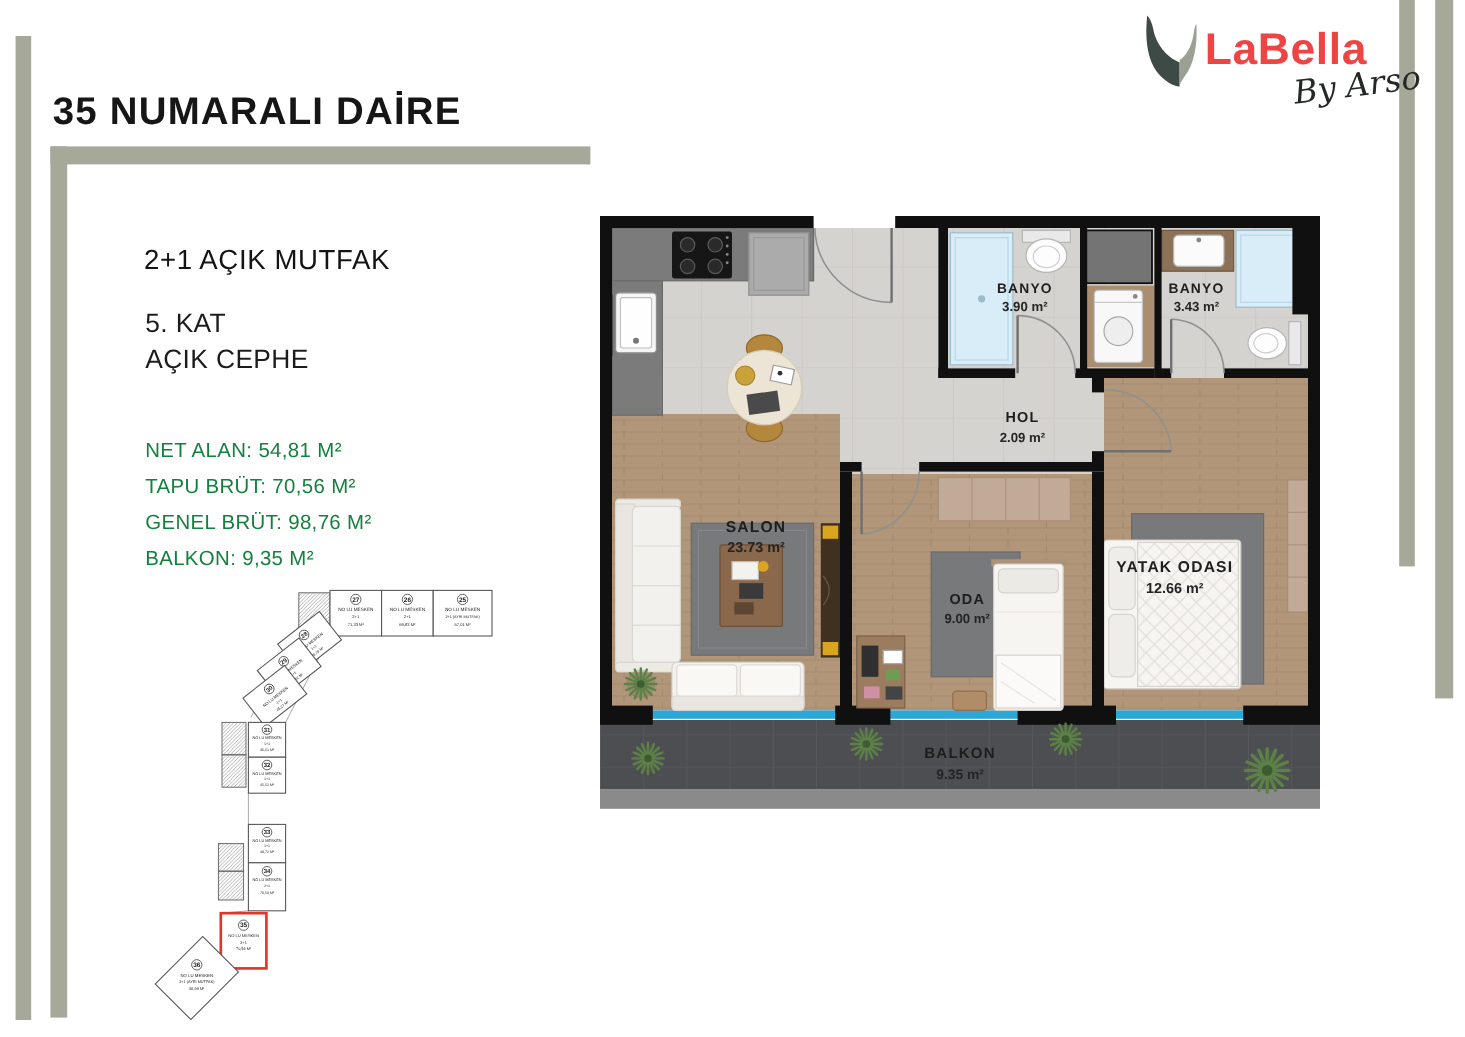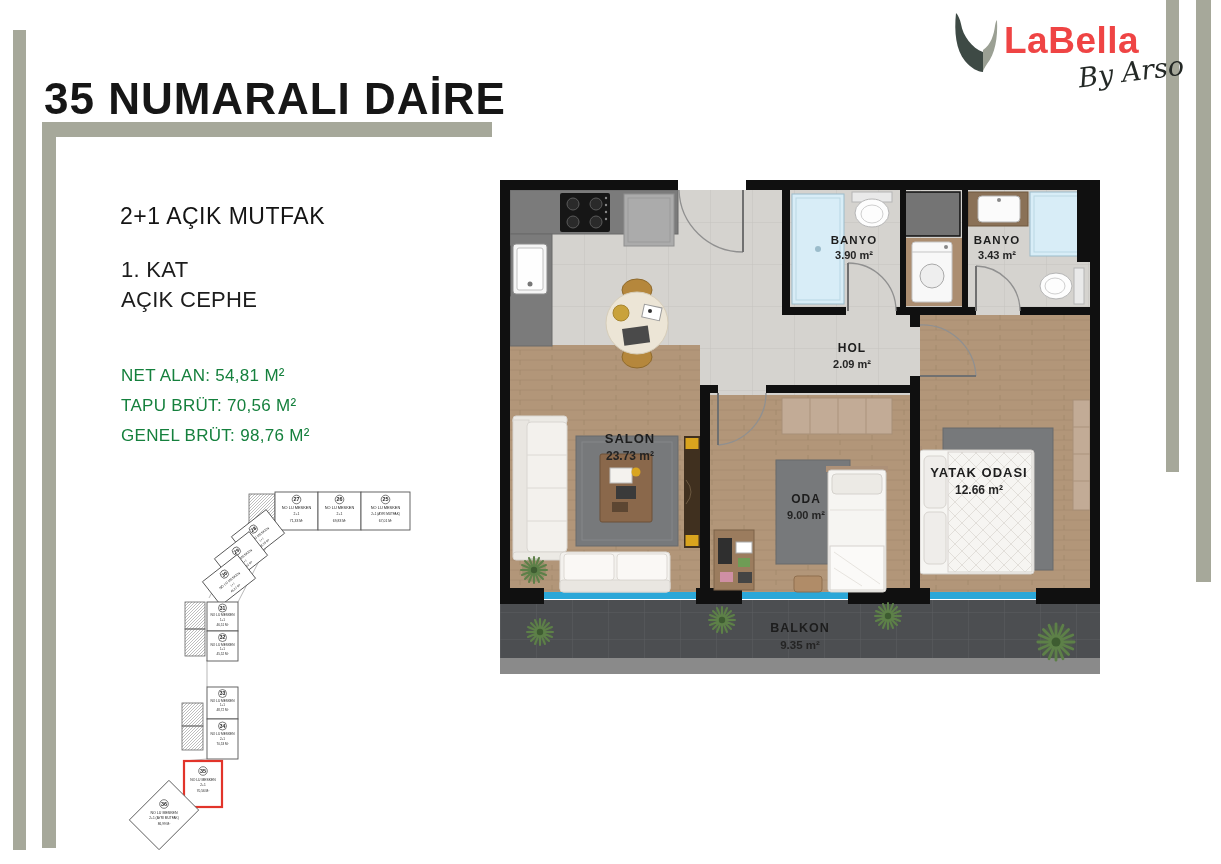--- a/index.html
+++ b/index.html
@@ -1,19 +1,19 @@
 <!DOCTYPE html>
 <html><head>
 <meta charset="utf-8">
 <style>
   html,body{margin:0;padding:0;background:#fff;}
   .stage{position:relative;width:1221px;height:864px;background:#ffffff;overflow:hidden;
          font-family:"Liberation Sans",sans-serif;color:#1b1b1b;}
   .bar{position:absolute;background:#a6a89a;}
-  .title{position:absolute;left:44px;top:74px;font-size:44px;font-weight:700;letter-spacing:1px;color:#161616;white-space:nowrap;}
+  .title{position:absolute;left:44px;top:74px;font-size:32px;font-weight:700;letter-spacing:1px;color:#161616;white-space:nowrap;}
   .logo-brand{position:absolute;left:1004px;top:20px;font-size:37px;font-weight:600;letter-spacing:.5px;color:#ef4444;}
   .logo-tag{position:absolute;left:1078px;top:56px;font-size:27px;font-style:italic;
             font-family:"DejaVu Serif",serif;color:#242926;transform:rotate(-7deg);}
   .info-head{position:absolute;left:120px;top:203px;font-size:23px;font-weight:400;letter-spacing:.5px;color:#141414;}
   .info-line{position:absolute;left:121px;font-size:22px;font-weight:400;color:#1c1c1c;letter-spacing:.3px;}
   .area-line{position:absolute;left:121px;font-size:17px;font-weight:400;color:#15803d;letter-spacing:.3px;}
   svg text{font-family:"Liberation Sans",sans-serif;}
   .room-name{font-weight:700;fill:#1d1d1d;letter-spacing:1px;}
   .room-area{font-weight:600;fill:#242424;}
   .u-rect{fill:#ffffff;stroke:#555;stroke-width:0.9;}
@@ -36,25 +36,26 @@
   <div class="title">35 NUMARALI DAİRE</div>
 
   <svg style="position:absolute;left:952px;top:12px;" width="48" height="64" viewBox="0 0 48 64">
     <path d="M4 1 C2 20 4 38 13 49 C19 56 26 60 31 60 L31 40 C20 36 11 24 9 12 C8 7 6 3 4 1 Z" fill="#3e4a45"></path>
     <path d="M45 8 C46 26 43 42 35 52 C33 55 31 58 31 60 L31 38 C39 33 42 22 43 14 C43.5 11 44 9 45 8 Z" fill="#9ba094"></path>
   </svg>
   <div class="logo-brand">LaBella</div>
   <div class="logo-tag">By Arso</div>
 
   <div class="info-head">2+1 AÇIK MUTFAK</div>
-  <div class="info-line" style="top:257px;">1. KAT</div>
+  <div class="info-line" style="top:257px;">5. KAT</div>
   <div class="info-line" style="top:287px;">AÇIK CEPHE</div>
   <div class="area-line" style="top:366px;">NET ALAN: 54,81 M²</div>
   <div class="area-line" style="top:396px;text-align:right;">TAPU BRÜT: 70,56 M²</div>
   <div class="area-line" style="top:426px;">GENEL BRÜT: 98,76 M²</div>
+  <div class="area-line" style="top:456px;">BALKON: 9,35 M²</div>
 
   <svg style="position:absolute;left:500px;top:180px;" width="600" height="497" viewBox="0 0 600 497">
     <defs>
       <pattern id="tile" width="42" height="42" patternUnits="userSpaceOnUse">
         <rect width="42" height="42" fill="#d5d3cf"></rect>
         <path d="M0 0 H42 M0 0 V42" stroke="#c6c3bf" stroke-width="1" fill="none"></path>
       </pattern>
       <pattern id="wood" width="64" height="10" patternUnits="userSpaceOnUse">
         <rect width="64" height="10" fill="#b29679"></rect>
         <path d="M0 0 H64 M0 10 H64" stroke="#a68a6d" stroke-width="0.8"></path>

